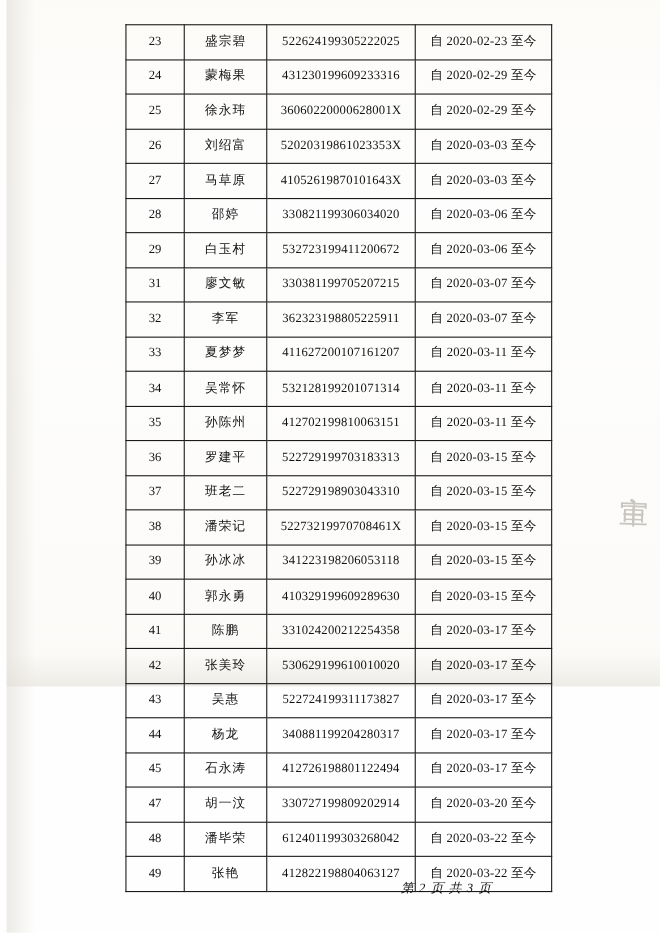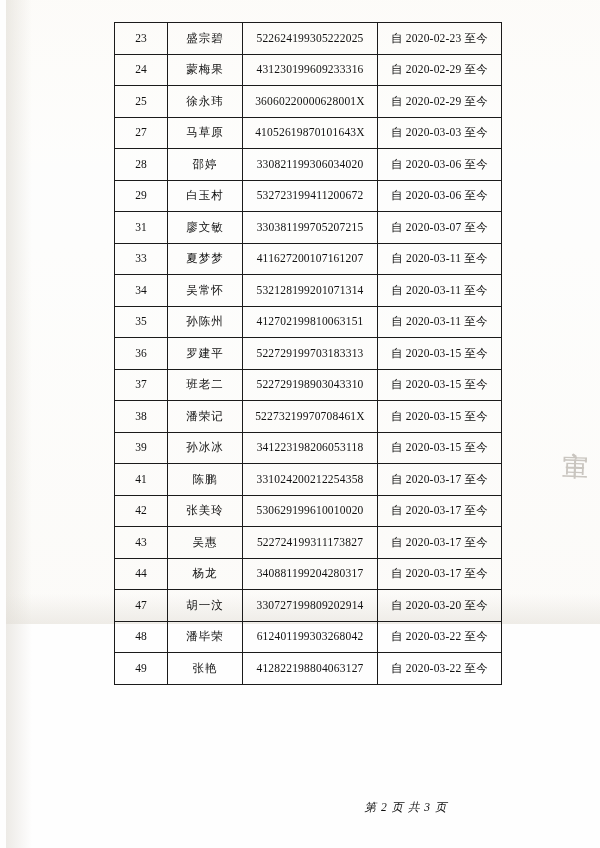--- a/index.html
+++ b/index.html
@@ -121,20 +121,26 @@
           <td class="c-id">431230199609233316</td>
           <td class="c-date">自 2020-02-29 至今</td>
         </tr>
         <tr>
           <td class="c-idx">25</td>
           <td class="c-name">徐永玮</td>
           <td class="c-id">36060220000628001X</td>
           <td class="c-date">自 2020-02-29 至今</td>
         </tr>
         <tr>
+          <td class="c-idx">26</td>
+          <td class="c-name">刘绍富</td>
+          <td class="c-id">52020319861023353X</td>
+          <td class="c-date">自 2020-03-03 至今</td>
+        </tr>
+        <tr>
           <td class="c-idx">27</td>
           <td class="c-name">马草原</td>
           <td class="c-id">41052619870101643X</td>
           <td class="c-date">自 2020-03-03 至今</td>
         </tr>
         <tr>
           <td class="c-idx">28</td>
           <td class="c-name">邵婷</td>
           <td class="c-id">330821199306034020</td>
           <td class="c-date">自 2020-03-06 至今</td>
@@ -145,20 +151,26 @@
           <td class="c-id">532723199411200672</td>
           <td class="c-date">自 2020-03-06 至今</td>
         </tr>
         <tr>
           <td class="c-idx">31</td>
           <td class="c-name">廖文敏</td>
           <td class="c-id">330381199705207215</td>
           <td class="c-date">自 2020-03-07 至今</td>
         </tr>
         <tr>
+          <td class="c-idx">32</td>
+          <td class="c-name">李军</td>
+          <td class="c-id">362323198805225911</td>
+          <td class="c-date">自 2020-03-07 至今</td>
+        </tr>
+        <tr>
           <td class="c-idx">33</td>
           <td class="c-name">夏梦梦</td>
           <td class="c-id">411627200107161207</td>
           <td class="c-date">自 2020-03-11 至今</td>
         </tr>
         <tr>
           <td class="c-idx">34</td>
           <td class="c-name">吴常怀</td>
           <td class="c-id">532128199201071314</td>
           <td class="c-date">自 2020-03-11 至今</td>
@@ -187,20 +199,26 @@
           <td class="c-id">52273219970708461X</td>
           <td class="c-date">自 2020-03-15 至今</td>
         </tr>
         <tr>
           <td class="c-idx">39</td>
           <td class="c-name">孙冰冰</td>
           <td class="c-id">341223198206053118</td>
           <td class="c-date">自 2020-03-15 至今</td>
         </tr>
         <tr>
+          <td class="c-idx">40</td>
+          <td class="c-name">郭永勇</td>
+          <td class="c-id">410329199609289630</td>
+          <td class="c-date">自 2020-03-15 至今</td>
+        </tr>
+        <tr>
           <td class="c-idx">41</td>
           <td class="c-name">陈鹏</td>
           <td class="c-id">331024200212254358</td>
           <td class="c-date">自 2020-03-17 至今</td>
         </tr>
         <tr>
           <td class="c-idx">42</td>
           <td class="c-name">张美玲</td>
           <td class="c-id">530629199610010020</td>
           <td class="c-date">自 2020-03-17 至今</td>
@@ -208,20 +226,26 @@
         <tr>
           <td class="c-idx">43</td>
           <td class="c-name">吴惠</td>
           <td class="c-id">522724199311173827</td>
           <td class="c-date">自 2020-03-17 至今</td>
         </tr>
         <tr>
           <td class="c-idx">44</td>
           <td class="c-name">杨龙</td>
           <td class="c-id">340881199204280317</td>
+          <td class="c-date">自 2020-03-17 至今</td>
+        </tr>
+        <tr>
+          <td class="c-idx">45</td>
+          <td class="c-name">石永涛</td>
+          <td class="c-id">412726198801122494</td>
           <td class="c-date">自 2020-03-17 至今</td>
         </tr>
         <tr>
           <td class="c-idx">47</td>
           <td class="c-name">胡一汶</td>
           <td class="c-id">330727199809202914</td>
           <td class="c-date">自 2020-03-20 至今</td>
         </tr>
         <tr>
           <td class="c-idx">48</td>

